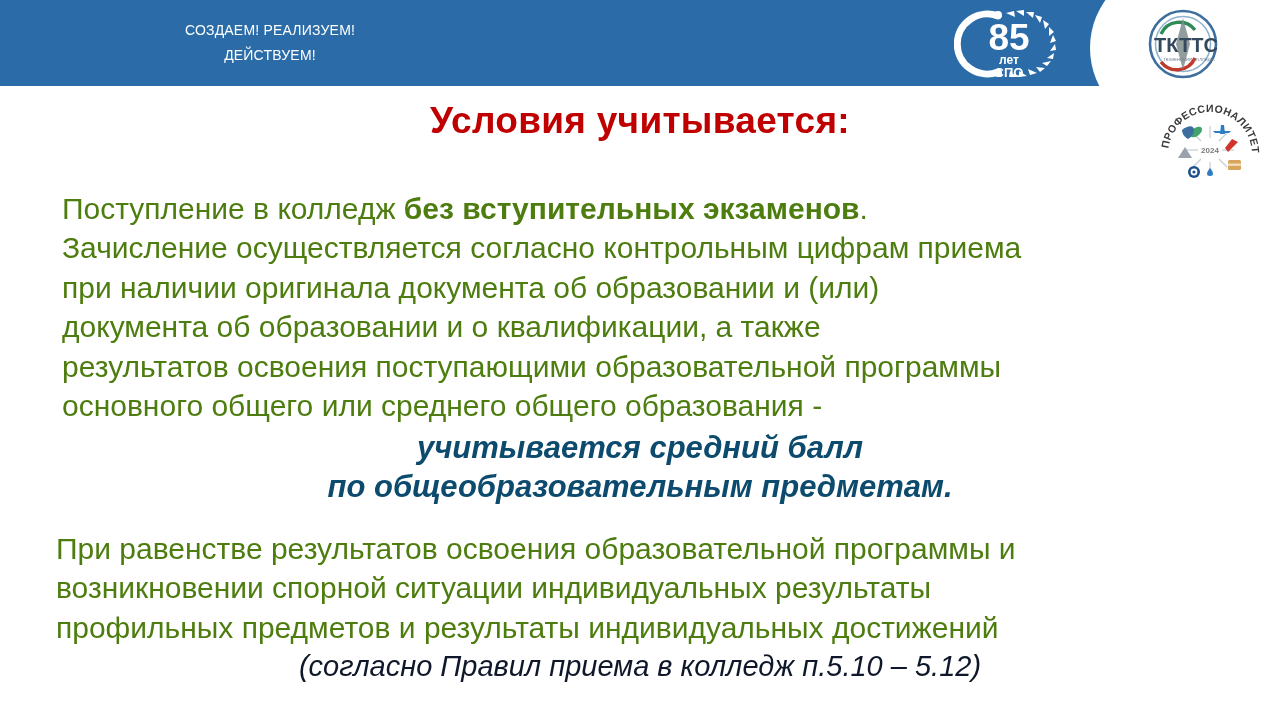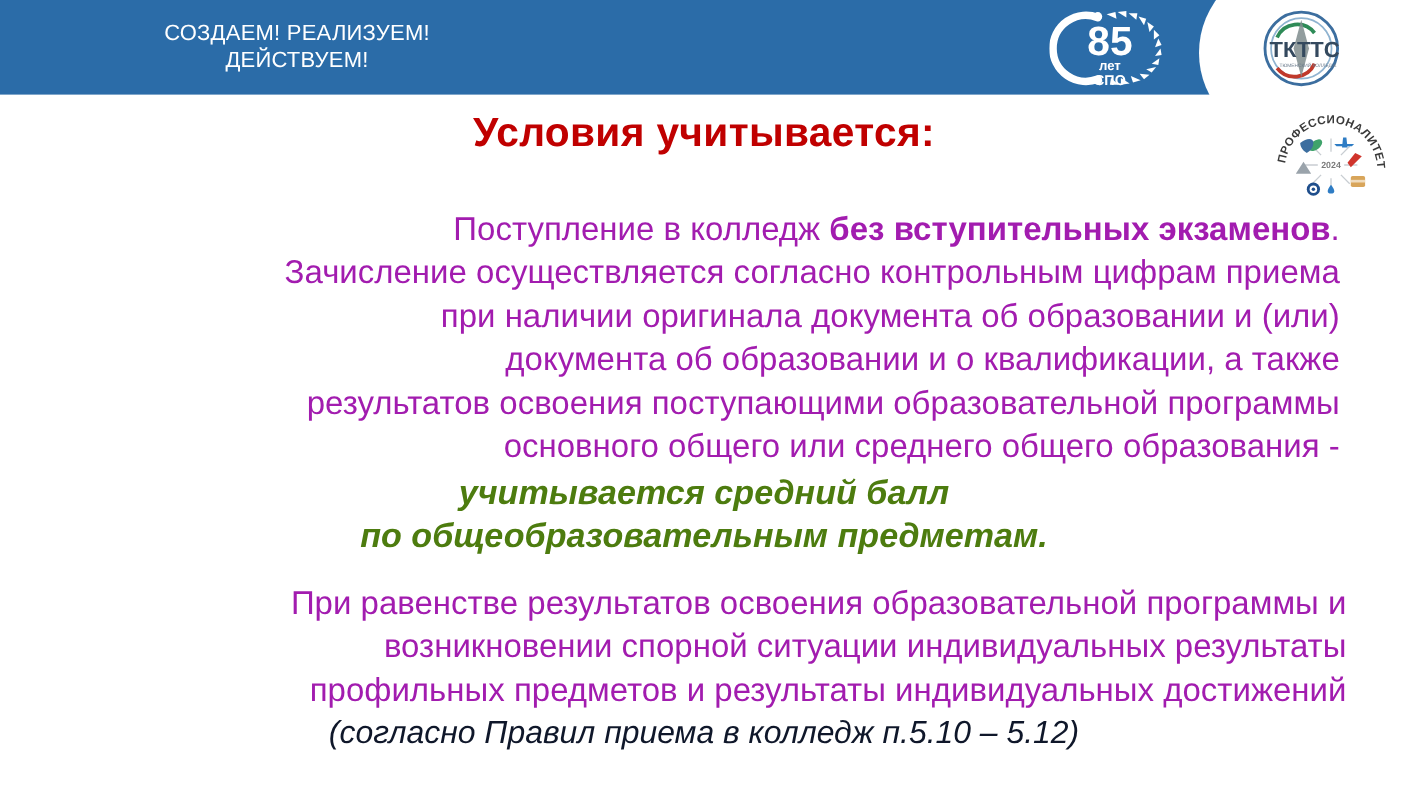--- a/index.html
+++ b/index.html
@@ -35,21 +35,21 @@
     height: 86px;
     background: #2B6CA8;
   }
   #header-slogan {
     position: absolute;
     left: 40px;
     top: 18px;
     width: 460px;
     text-align: center;
     color: #ffffff;
-    font-size: 20px;
+    font-size: 14px;
     line-height: 25px;
     letter-spacing: 0.2px;
     white-space: pre-line;
   }
 
   
   #band-notch {
     position: absolute;
     left: 1090px;
     top: -34px;
@@ -99,37 +99,37 @@
     text-align: center;
     color: #C00000;
     font-weight: bold;
     font-size: 37px;
     line-height: 44px;
     letter-spacing: 0.3px;
   }
 
   .para {
     margin: 0;
-    text-align: right;
+    text-align: left;
     font-size: 30px;
     line-height: 39.5px;
-    color: #a21caf;
+    color: #4d7c0f;
     white-space: pre-line;
   }
 
   #para-main {
     margin-top: 6px;
     padding: 0 62px;
   }
   #para-main .lead-line { display: block; }
   #para-main b { font-weight: bold; }
 
   #emphasis {
     margin-top: 2px;
-    color: #4d7c0f;
+    color: #0c4a6e;
     font-weight: bold;
     font-style: italic;
     font-size: 31px;
     line-height: 39px;
     text-align: center;
     white-space: pre-line;
   }
 
   #para-tail {
     margin-top: 23px;

